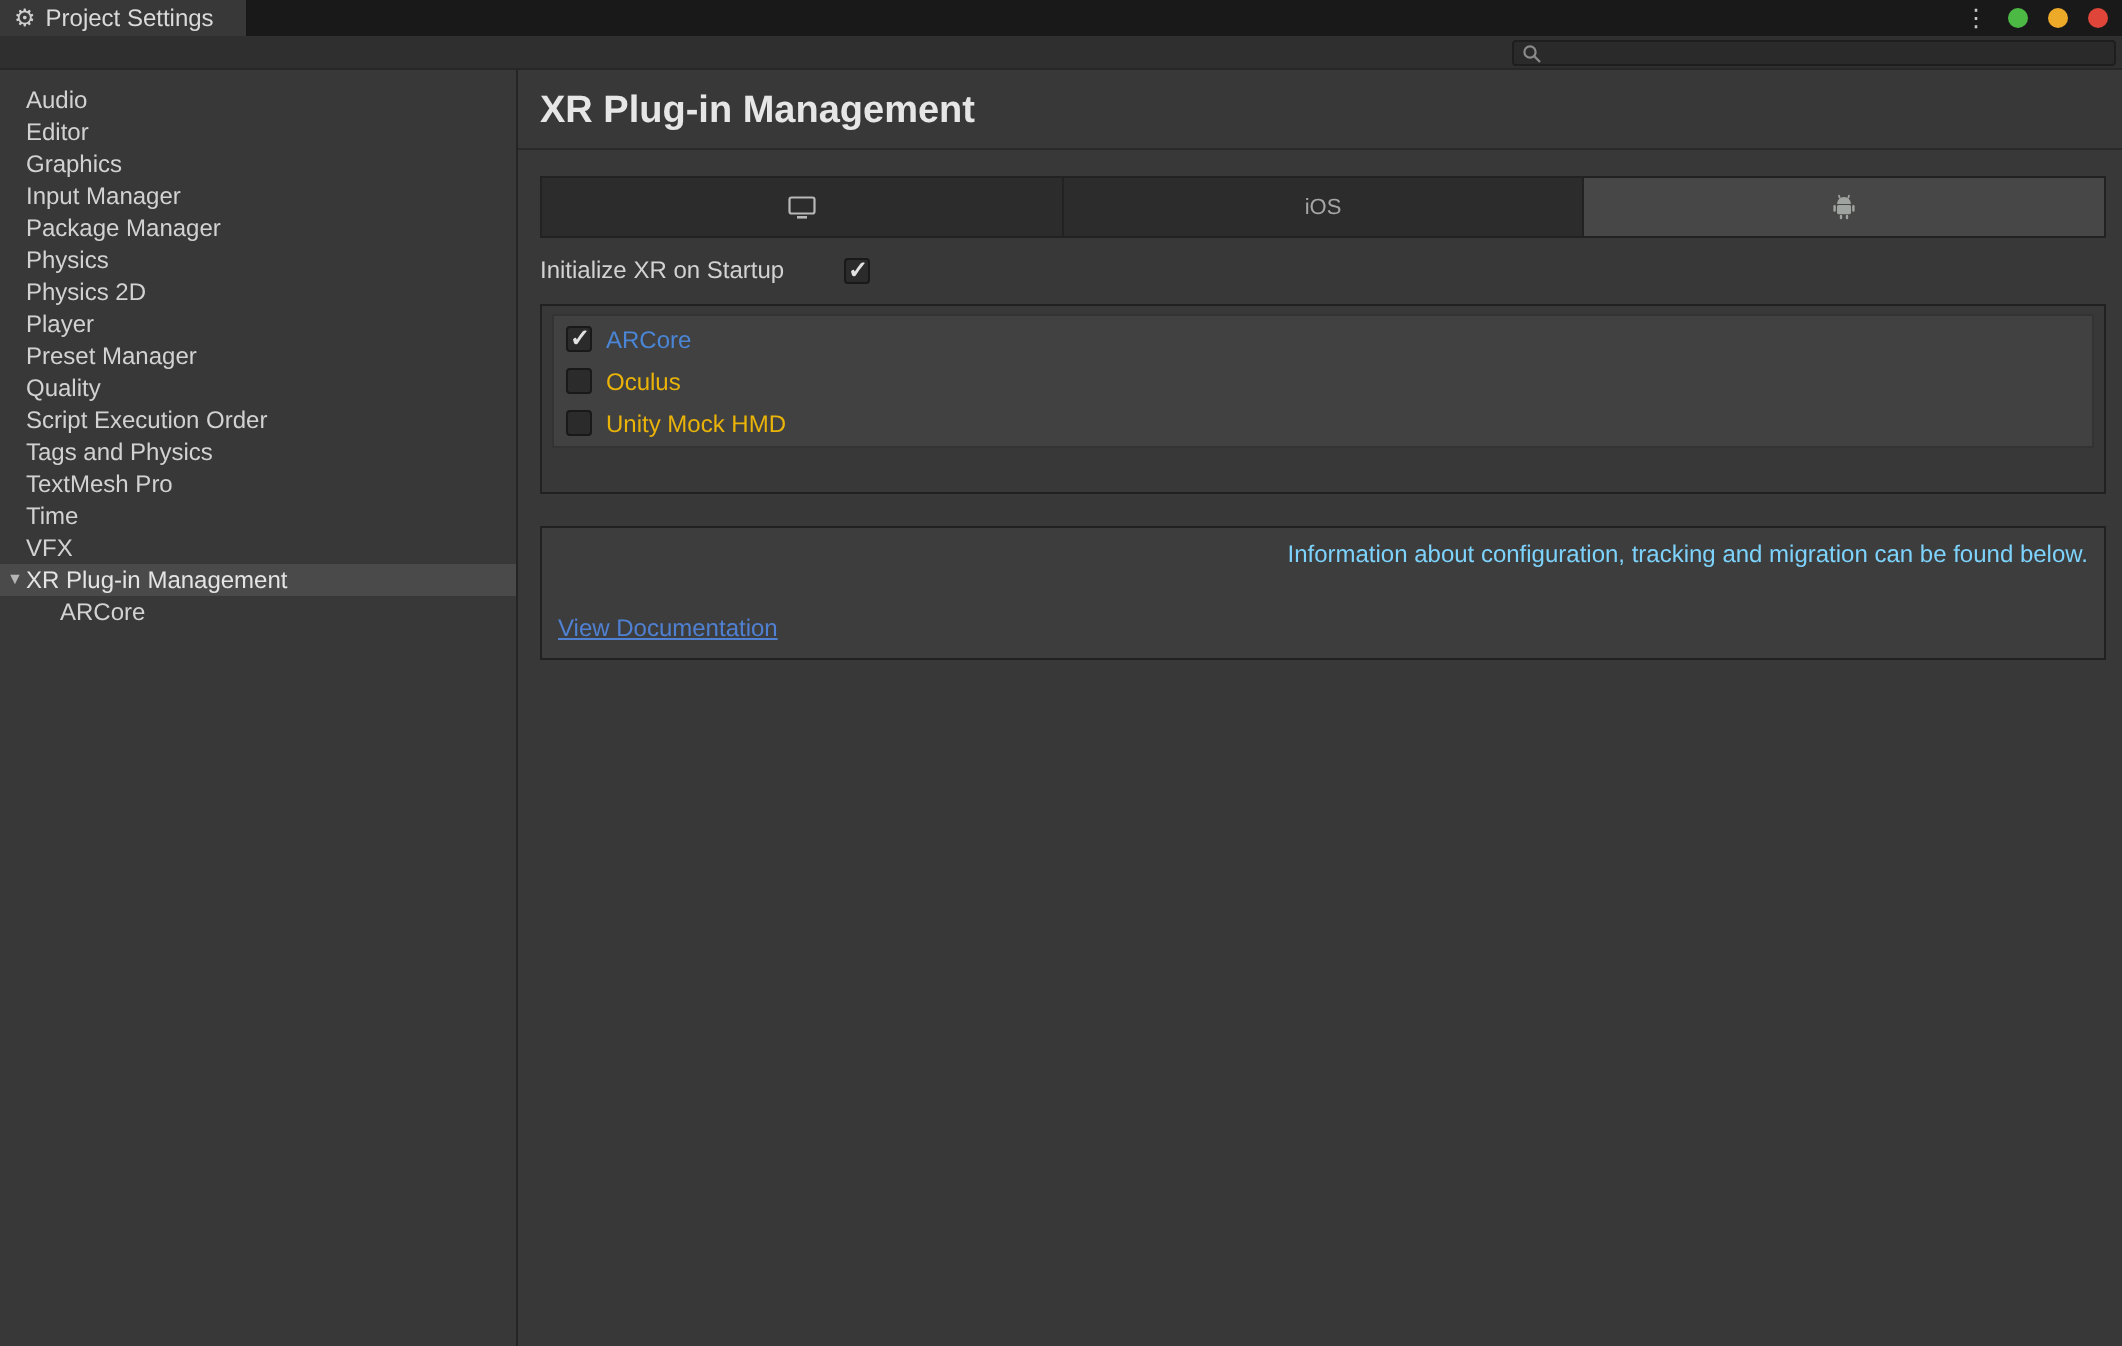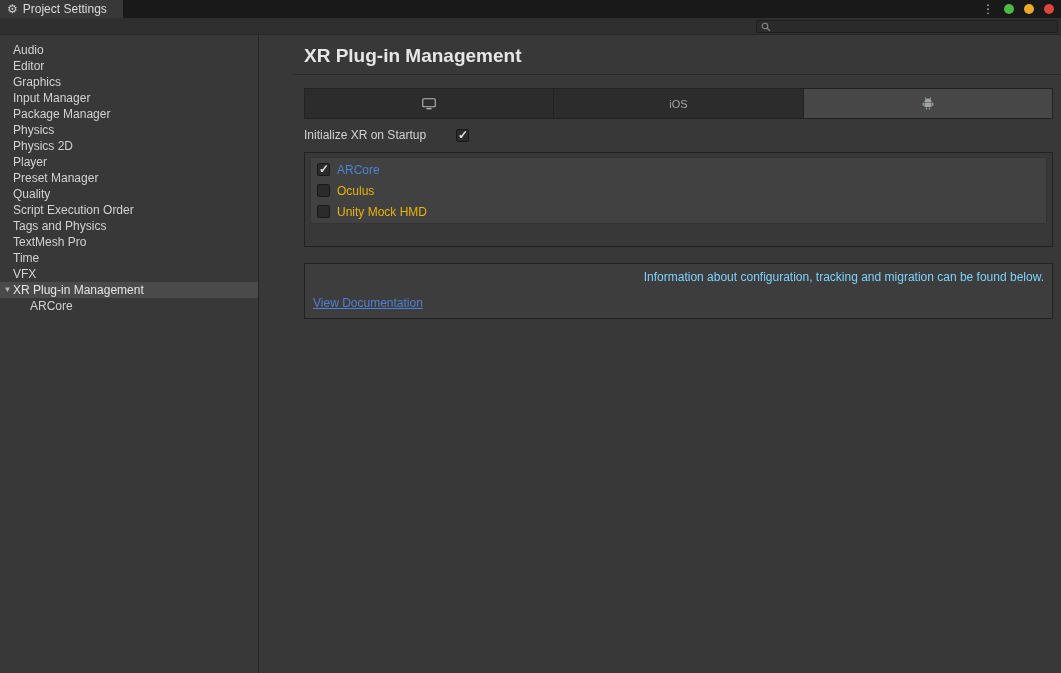--- a/index.html
+++ b/index.html
@@ -19,21 +19,21 @@
   #window-controls { display:flex; align-items:center; gap:10px; }
   .dot { width:10px; height:10px; border-radius:50%; display:inline-block; }
   
   .toolbar { height:17px; background:#2f2f2f; border-bottom:1px solid #272727; position:relative; }
   .search { position:absolute; right:3px; top:2px; width:302px; height:13px;
     background:#2a2a2a; border:1px solid #1e1e1e; border-radius:2px;
     display:flex; align-items:center; gap:4px; padding:0 4px; }
   .search-input { flex:1; background:transparent; border:none; outline:none; color:#d2d2d2;
     font-family:"Liberation Sans", sans-serif; font-size:11px; height:11px; padding:0; }
   
-  .layout { display:flex; height:638px;gap:34px; }
+  .layout { display:flex; height:638px; }
   .sidebar { width:259px; border-right:1px solid #242424; padding-top:7px; flex:none; }
   .side-item { height:16px; line-height:16px; padding-left:13px; color:#d2d2d2; white-space:nowrap; cursor:default; }
   .side-item.selected { background:#4a4a4a; color:#e4e4e4; padding-left:2px; display:flex; align-items:center; }
   .fold { width:11px; font-size:8px; color:#b4b4b4; display:inline-block; text-align:center; flex:none; }
   .side-item.child { padding-left:30px; }
   .main { flex:1; min-width:0; }
   .main-pad { padding-left:11px; padding-right:8px; }
   .page-title { font-size:19px; font-weight:bold; color:#e6e6e6; margin:9px 0 6px 0; line-height:24px; }
   .title-rule { border-bottom:1px solid #2a2a2a; height:0; }
   
@@ -55,21 +55,21 @@
     display:flex; align-items:center; gap:6px; padding-left:8px; color:#d2d2d2; }
   .help { width:13px; height:13px; border-radius:50%; background:#8e8e8e; color:#222222;
     font-size:10px; font-weight:bold; display:flex; align-items:center; justify-content:center; flex:none; }
   .providers-list { margin:4px 5px 0 5px; background:#414141; border:1px solid #333333; padding:1px 0; }
   .provider-row { height:21px; display:flex; align-items:center; gap:7px; padding-left:6px; }
   .provider-label { color:#eab308; }
   .provider-label.highlight { color:var(--provider-highlight, #4a85d6); }
   
   .infobox { border:1px solid #212121; background:#3d3d3d; margin-top:16px; padding:6px 8px 8px 8px; }
   .info-text { color:#7dd3fc; line-height:15px;text-align:right; }
-  .info-link { color:var(--accent-link, #4f80d2); text-decoration:underline; display:inline-block; margin-top:11px;text-align:right; }
+  .info-link { color:var(--accent-link, #4f80d2); text-decoration:underline; display:inline-block; margin-top:22px;text-align:right; }
 </style>
 </head>
 <body>
 
 <div class="window">
 
   <div class="titlebar">
     <div class="win-tab">
       <span class="gear">⚙</span>
       <span>Project Settings</span>

